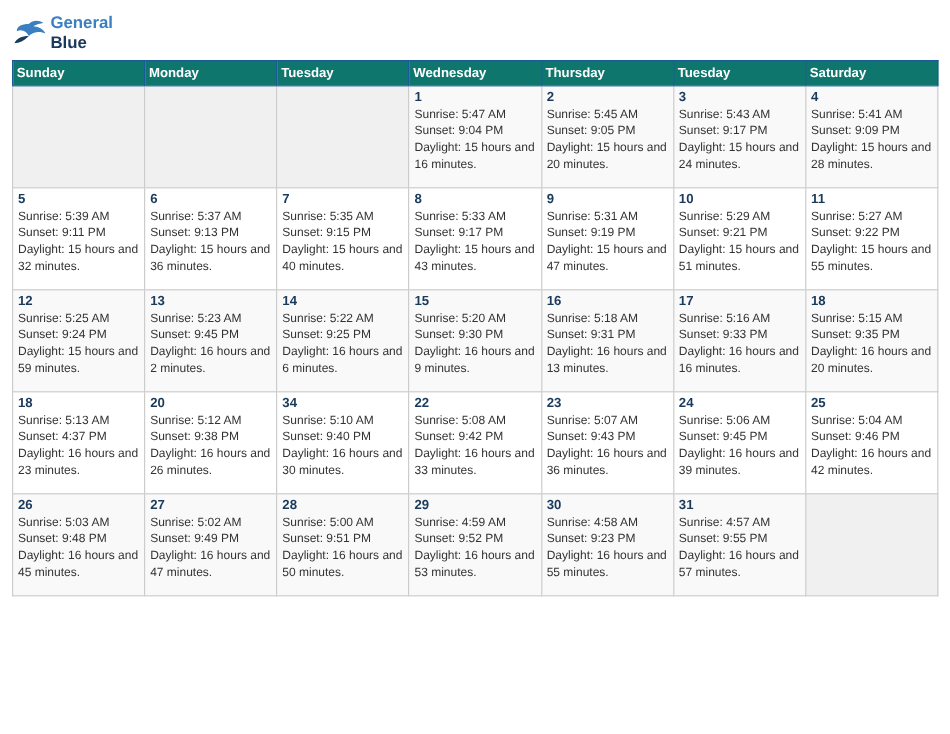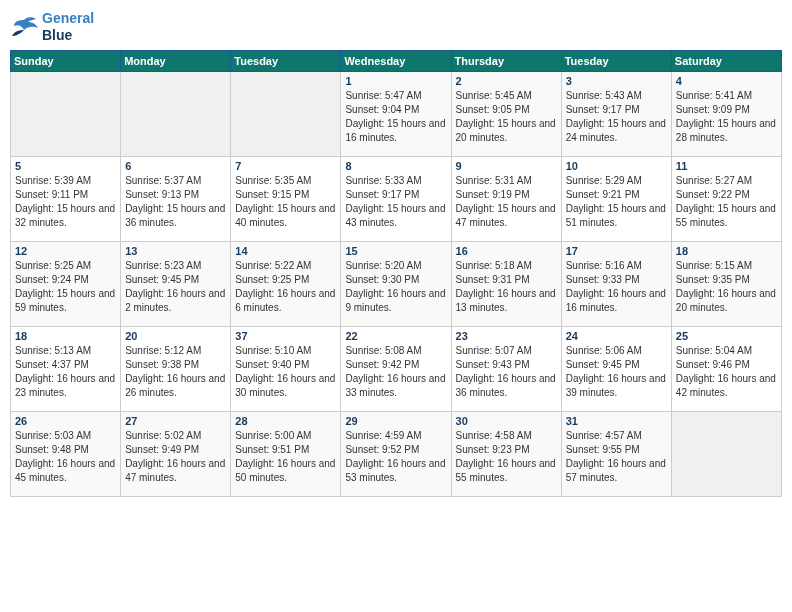--- a/index.html
+++ b/index.html
@@ -279,21 +279,21 @@
 and 23 minutes.</div>
           </td>
           <td>
             <span class="day-number">20</span>
             <div class="day-info">Sunrise: 5:12 AM
 Sunset: 9:38 PM
 Daylight: 16 hours
 and 26 minutes.</div>
           </td>
           <td>
-            <span class="day-number">37</span>
+            <span class="day-number">34</span>
             <div class="day-info">Sunrise: 5:10 AM
 Sunset: 9:40 PM
 Daylight: 16 hours
 and 30 minutes.</div>
           </td>
           <td>
             <span class="day-number">22</span>
             <div class="day-info">Sunrise: 5:08 AM
 Sunset: 9:42 PM
 Daylight: 16 hours

